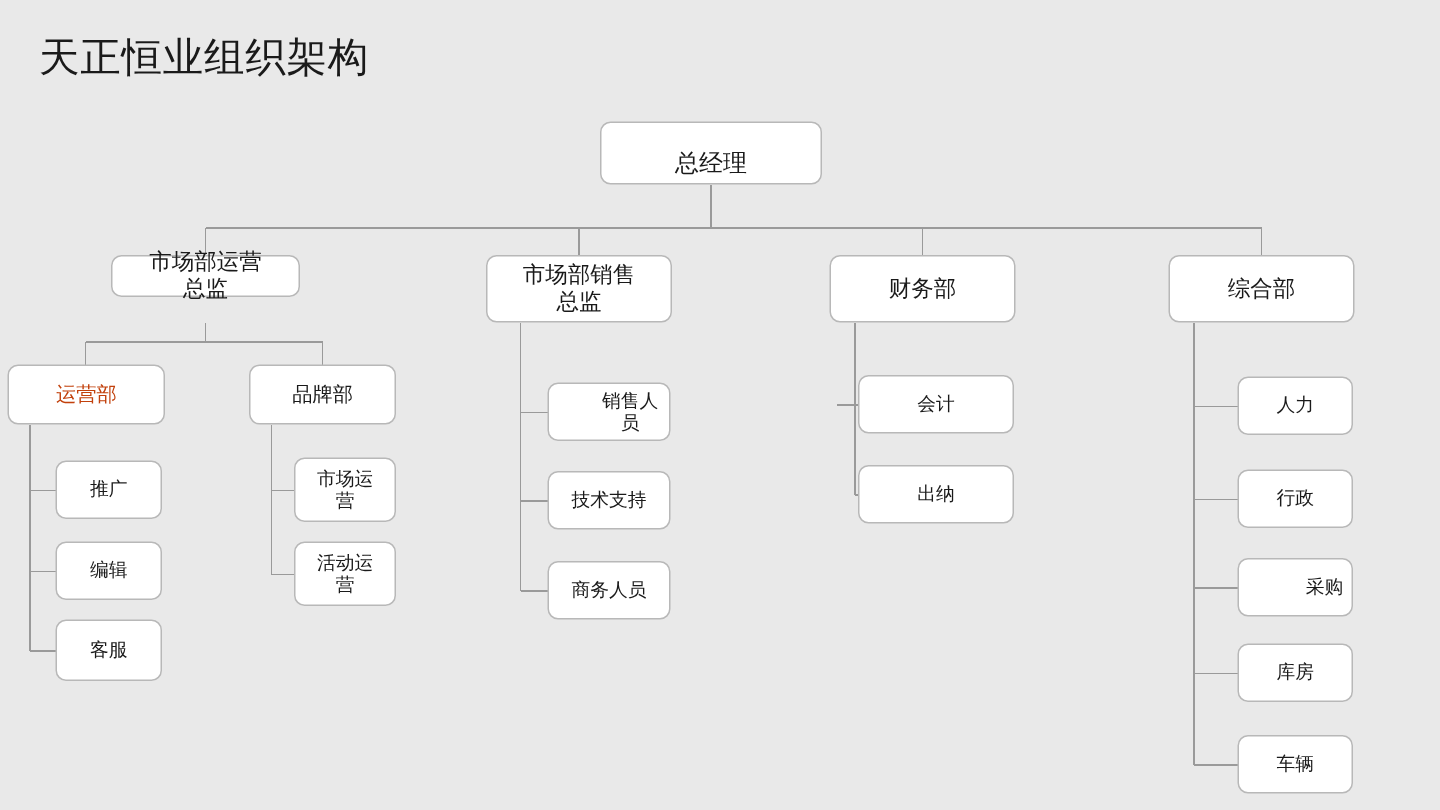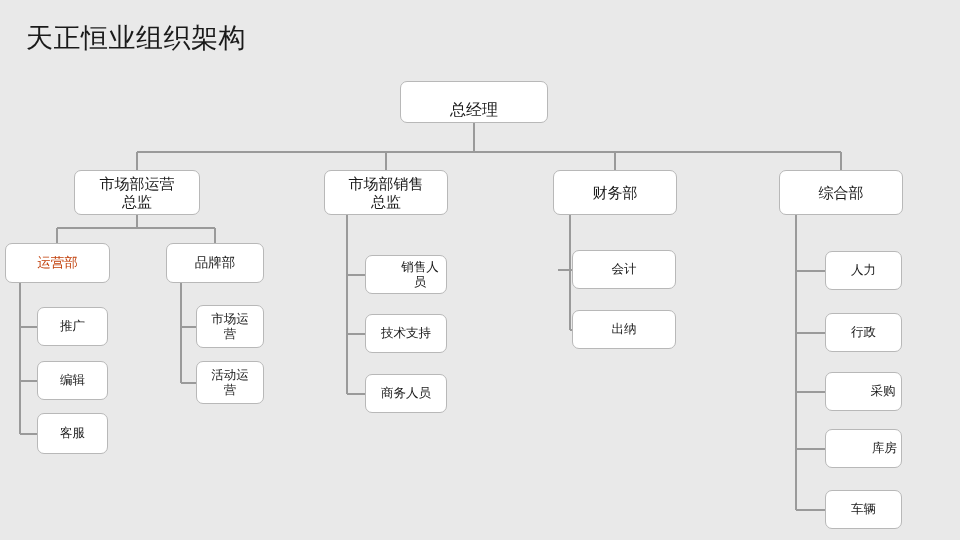--- a/index.html
+++ b/index.html
@@ -106,21 +106,21 @@
       <path d="M796,392 L825,392"></path>
       <path d="M796,449 L825,449"></path>
       <path d="M796,510 L825,510"></path>
     </g>
   </svg>
 
   <div class="node lvl0" style="left: 400px; top: 81px; width: 148px; height: 42px; background: rgb(255, 255, 255); border-color: rgb(184, 184, 184); color: rgb(26, 26, 26); align-items: flex-end;">
     <span class="node-label">总经理</span>
   </div>
 
-  <div class="node lvl1" style="left: 74px; top: 170px; width: 126px; height: 45px; background: rgb(255, 255, 255); border-color: rgb(184, 184, 184); color: rgb(26, 26, 26);">
+  <div class="node lvl1" style="left: 74px; top: 170px; width: 126px; height: 28px; background: rgb(255, 255, 255); border-color: rgb(184, 184, 184); color: rgb(26, 26, 26);">
     <span class="node-label">市场部运营
 总监</span>
   </div>
   <div class="node lvl1" style="left: 324px; top: 170px; width: 124px; height: 45px; background: rgb(255, 255, 255); border-color: rgb(184, 184, 184); color: rgb(26, 26, 26);">
     <span class="node-label">市场部销售
 总监</span>
   </div>
   <div class="node lvl1" style="left: 553px; top: 170px; width: 124px; height: 45px; background: rgb(255, 255, 255); border-color: rgb(184, 184, 184); color: rgb(26, 26, 26);">
     <span class="node-label">财务部</span>
   </div>
@@ -173,20 +173,20 @@
 
   <div class="node lvl3" style="left: 825px; top: 251px; width: 77px; height: 39px; background: rgb(255, 255, 255); border-color: rgb(184, 184, 184); color: rgb(26, 26, 26);">
     <span class="node-label">人力</span>
   </div>
   <div class="node lvl3" style="left: 825px; top: 313px; width: 77px; height: 39px; background: rgb(255, 255, 255); border-color: rgb(184, 184, 184); color: rgb(26, 26, 26);">
     <span class="node-label">行政</span>
   </div>
   <div class="node lvl3" style="left: 825px; top: 372px; width: 77px; height: 39px; background: rgb(255, 255, 255); border-color: rgb(184, 184, 184); color: rgb(26, 26, 26); padding-left: 43px;">
     <span class="node-label">采购</span>
   </div>
-  <div class="node lvl3" style="left: 825px; top: 429px; width: 77px; height: 39px; background: rgb(255, 255, 255); border-color: rgb(184, 184, 184); color: rgb(26, 26, 26); justify-content: flex-end;">
+  <div class="node lvl3" style="left: 825px; top: 429px; width: 77px; height: 39px; background: rgb(255, 255, 255); border-color: rgb(184, 184, 184); color: rgb(26, 26, 26);">
     <span class="node-label">库房</span>
   </div>
   <div class="node lvl3" style="left: 825px; top: 490px; width: 77px; height: 39px; background: rgb(255, 255, 255); border-color: rgb(184, 184, 184); color: rgb(26, 26, 26); justify-content: center;">
     <span class="node-label">车辆</span>
   </div>
 
 </div>
 
 </body></html>

